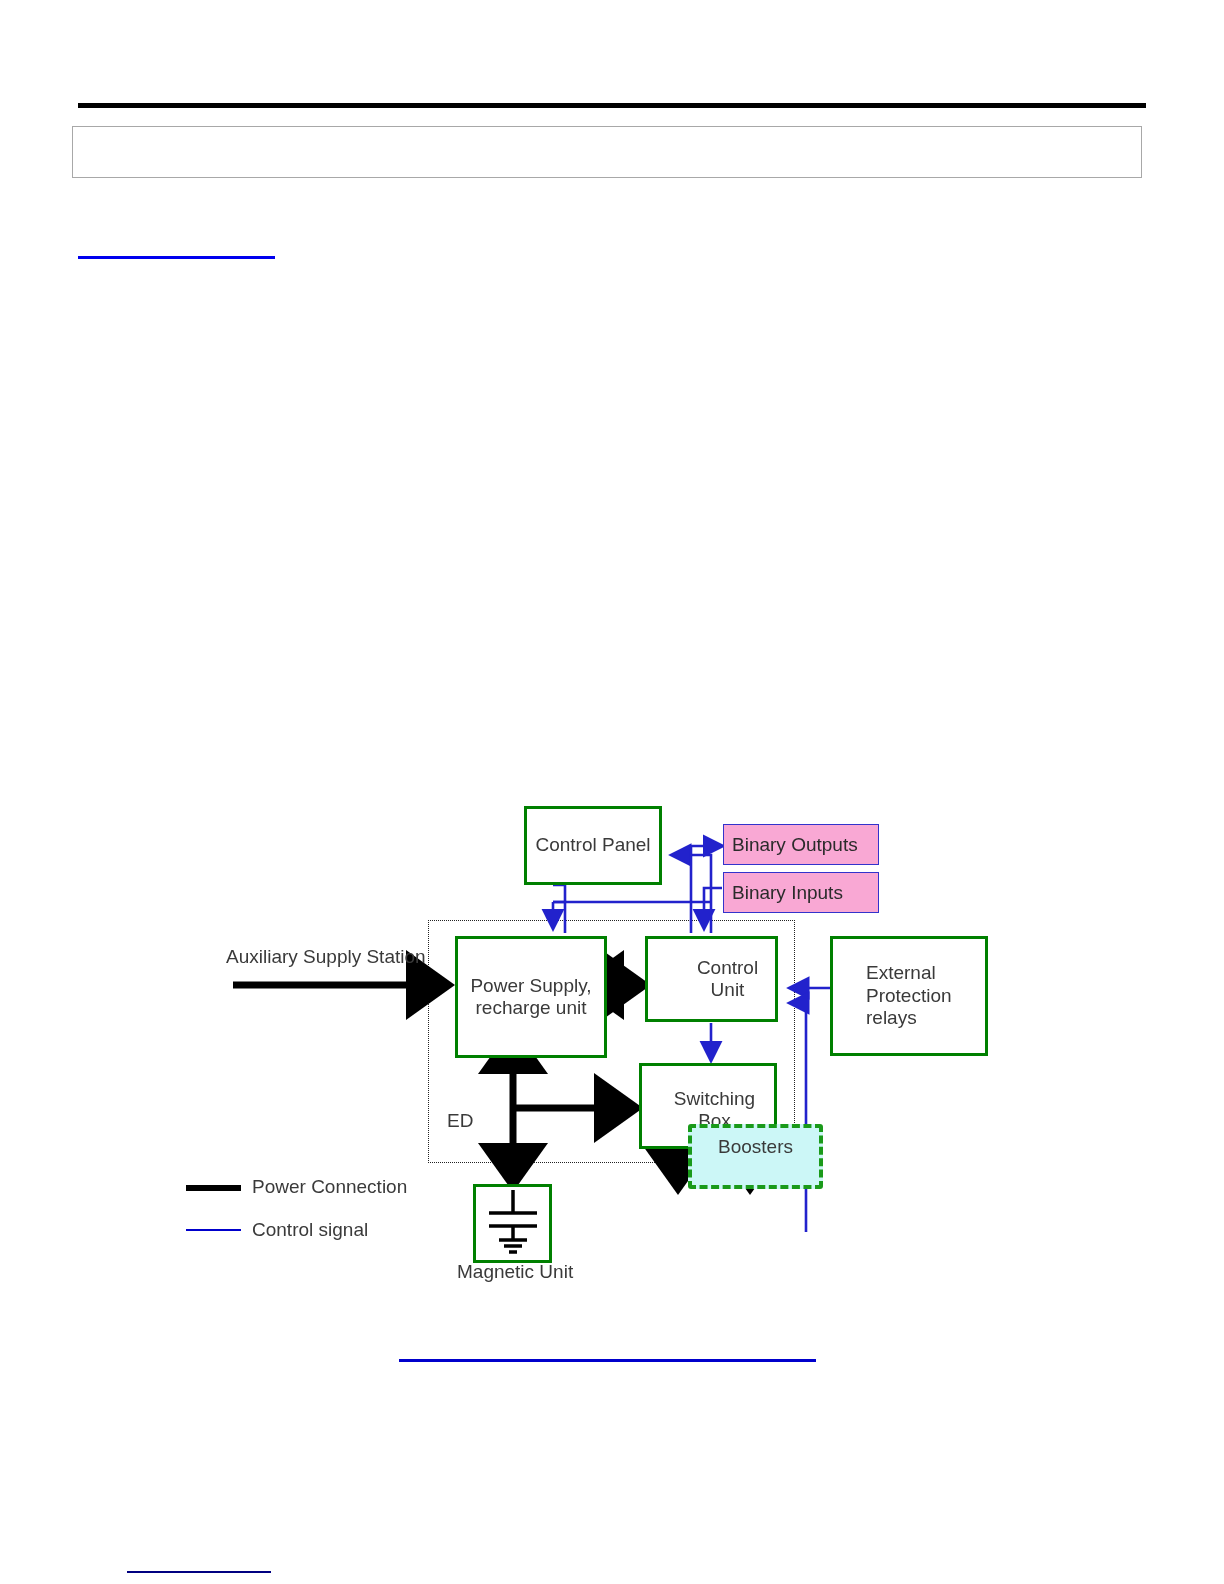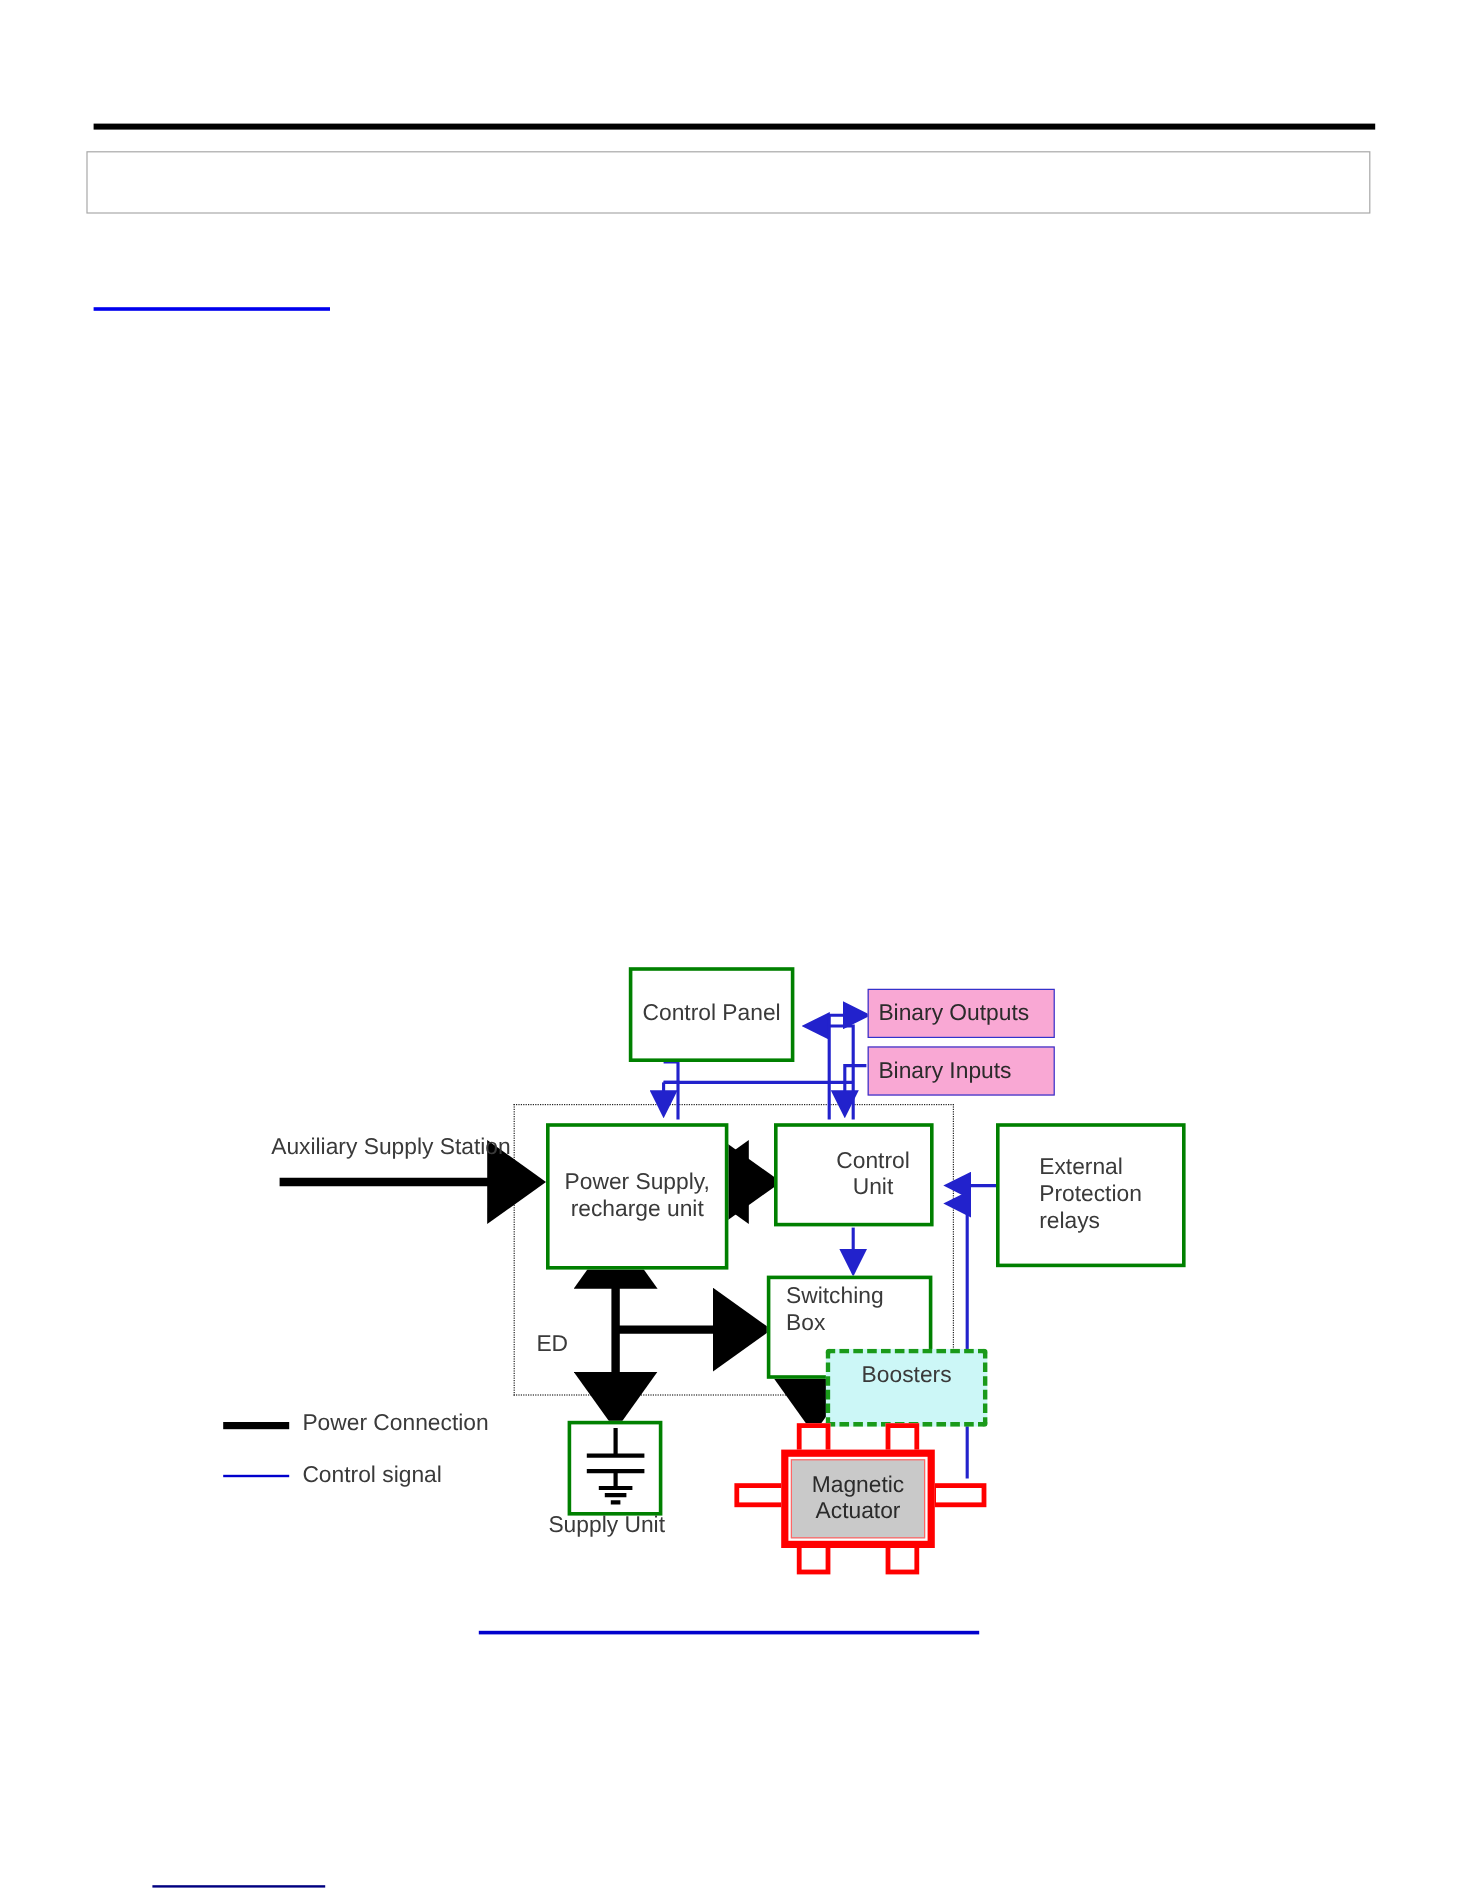--- a/index.html
+++ b/index.html
@@ -222,53 +222,39 @@
     <div class="bbox" style="left:723px; top:824px; width:156px; height:41px;">Binary Outputs</div>
 
     <div class="bbox" style="left:723px; top:872px; width:156px; height:41px;">Binary Inputs</div>
 
     <div class="gbox" style="left:455px; top:936px; width:152px; height:122px; padding:0 10px;">Power Supply, recharge unit</div>
 
     <div class="gbox" style="left:645px; top:936px; width:133px; height:86px;padding-left:32px;">Control Unit</div>
 
     <div class="gbox" style="left:830px; top:936px; width:158px; height:120px; justify-content:flex-start; text-align:left; padding-left:33px;">External Protection relays</div>
 
-    <div class="gbox" style="left:639px; top:1063px; width:138px; height:86px; align-items:flex-start; justify-content:flex-start; text-align:left; padding:4px 0 0 13px;">Switching Box</div>
+    <div class="gbox" style="left:639px; top:1063px; width:138px; height:86px; align-items:flex-start; justify-content:flex-start; text-align:center; padding:22px 0 0 13px;">Switching Box</div>
 
     <div class="boosters" style="left:688px; top:1124px; width:135px; height:65px;">Boosters</div>
 
     <div class="gbox" style="left:473px; top:1184px; width:79px; height:79px;">
       <svg width="72" height="72" viewBox="0 0 72 72">
         <g stroke="#000000" stroke-width="3.5" fill="none">
           <line x1="36" y1="2" x2="36" y2="24"></line>
           <line x1="12" y1="25" x2="60" y2="25"></line>
           <line x1="12" y1="38" x2="60" y2="38"></line>
           <line x1="36" y1="38" x2="36" y2="52"></line>
           <line x1="22" y1="52" x2="50" y2="52"></line>
           <line x1="27" y1="58" x2="45" y2="58"></line>
           <line x1="32" y1="64" x2="40" y2="64"></line>
         </g>
       </svg>
     </div>
-    <div class="plain-label" style="left:457px; top:1261px;">Supply Unit</div>
-
-    <div class="actuator-wrap" style="left:612px; top:1186px; width:210px; height:126px;">
-
-      <div class="act-tab" style="left:52px; top:0px;  width:28px; height:30px;"></div>
-      <div class="act-tab" style="left:126px; top:0px; width:28px; height:30px;"></div>
-
-      <div class="act-tab" style="left:52px; top:96px;  width:28px; height:30px;"></div>
-      <div class="act-tab" style="left:126px; top:96px; width:28px; height:30px;"></div>
-
-      <div class="act-tab" style="left:0px;   top:50px; width:46px; height:20px;"></div>
-      <div class="act-tab" style="left:164px; top:50px; width:46px; height:20px;"></div>
-
-      <div class="act-frame" style="left:39px; top:22px; width:128px; height:82px;"></div>
-      <div class="act-inner" style="left:47px; top:30px; width:112px; height:66px;">Magnetic Actuator</div>
-    </div>
+    <div class="plain-label" style="left:457px; top:1261px;">Magnetic Unit</div>
+
 
     <div class="plain-label" style="left:226px; top:946px;">Auxiliary Supply Station</div>
 
     <div class="legend-power" style="left:186px; top:1185px; width:55px;"></div>
     <div class="legend-label" style="left:252px; top:1176px;">Power Connection</div>
 
     <div class="legend-ctrl" style="left:186px; top:1229px; width:55px;"></div>
     <div class="legend-label" style="left:252px; top:1219px;">Control signal</div>
 
   </div>

